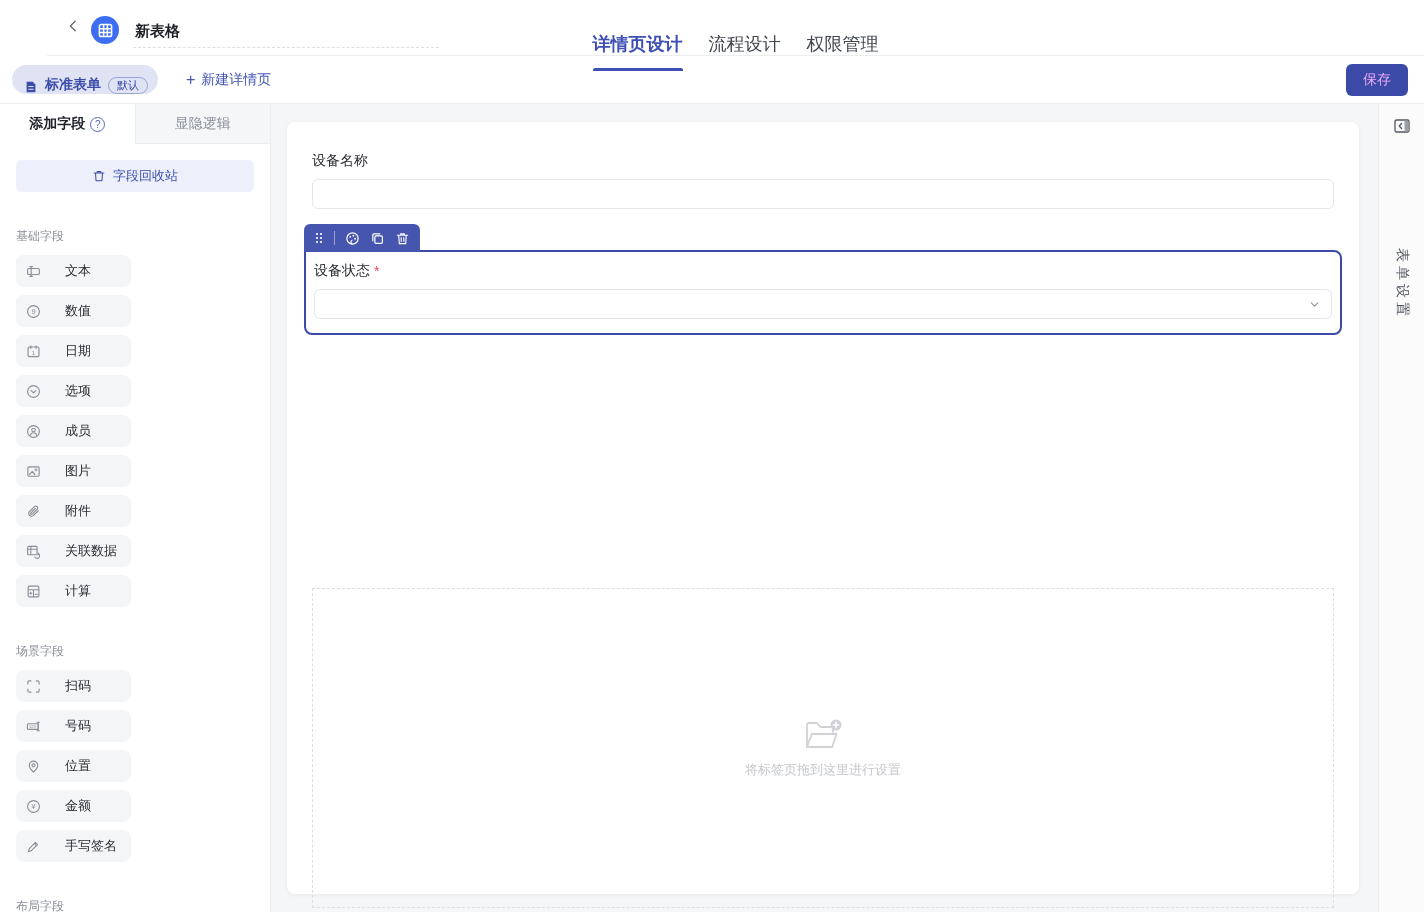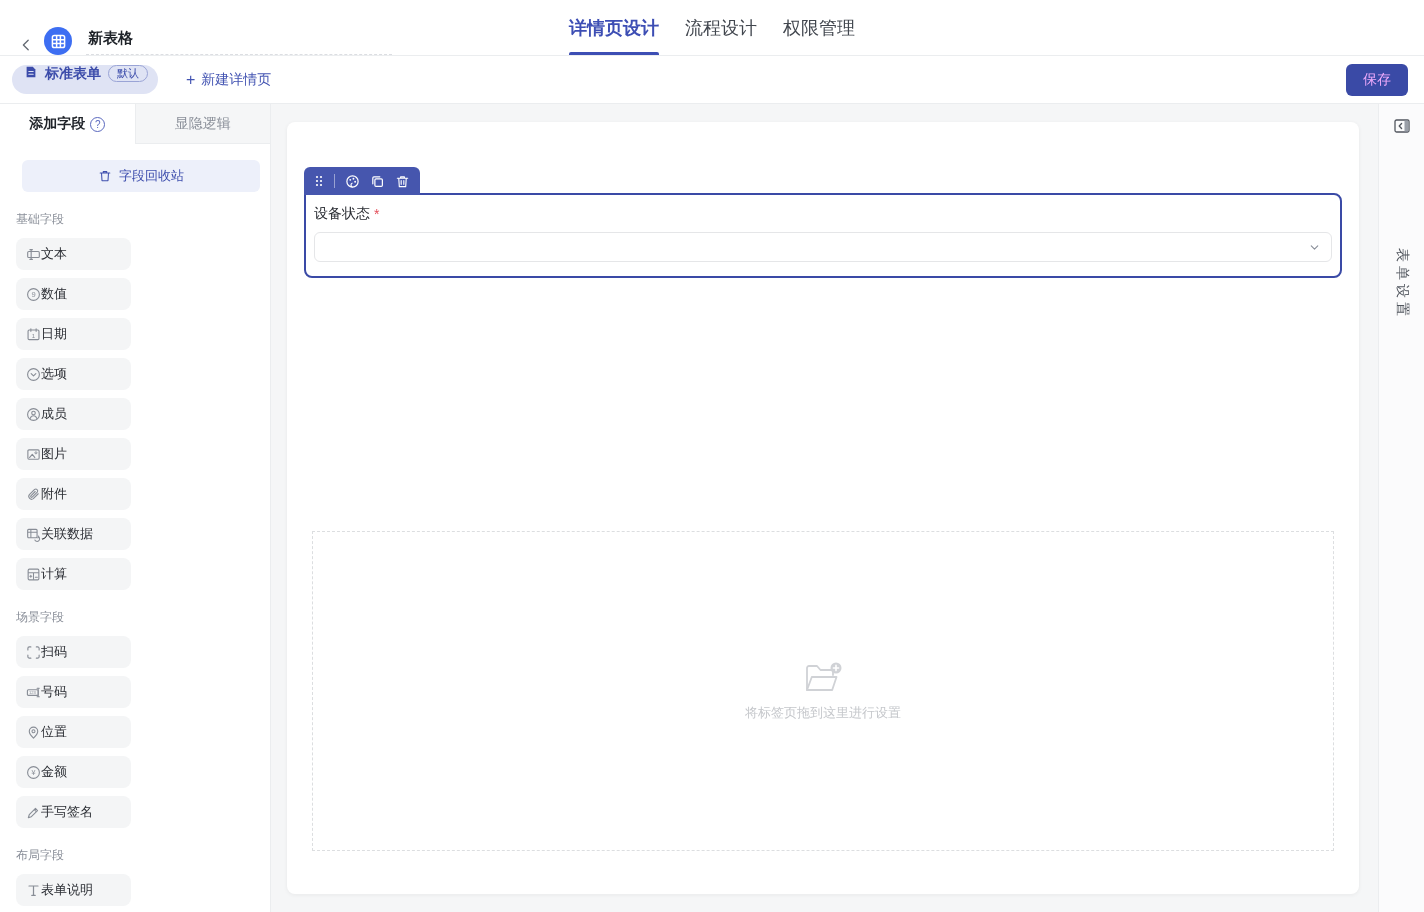--- a/index.html
+++ b/index.html
@@ -1,52 +1,52 @@
 <!DOCTYPE html>
 <html><head>
 <meta charset="utf-8">
 <style>
   * { margin:0; padding:0; box-sizing:border-box; }
   html,body { width:1424px; height:912px; font-family:"Liberation Sans", sans-serif; background:#fff; color:#1f2329; overflow:hidden; }
 
   
-  .header { height:56px; display:flex; align-items:flex-end; padding:0 16px; border-bottom:1px solid #ebedef; background:#fff; position:relative; }
+  .header { height:56px; display:flex; align-items:flex-start; padding:16px 16px; border-bottom:1px solid #ebedef; background:#fff; position:relative;margin-left:47px; }
   .back-btn { width:20px; height:20px; display:flex; align-items:center; justify-content:center; cursor:pointer; color:#646a73; }
   .app-badge { width:28px; height:28px; border-radius:50%; background:#3d6ef2; display:flex; align-items:center; justify-content:center; margin:0 14px 0 8px; }
   .title-wrap { width:306px; padding:6px 2px; border-bottom:1px dashed #dcdee2; }
   .app-title { font-size:15px; font-weight:bold; color:#1f2329; }
   .header-tabs { position:absolute; left:50%; transform:translateX(-50%); height:100%; display:flex; gap:26px; }
   .h-tab { height:100%; display:flex; align-items:center; font-size:18px; color:#41464e; cursor:pointer; position:relative; }
   .h-tab.active { color:#3d4eb4; font-weight:bold; }
   .h-tab.active::after { content:""; position:absolute; left:0; right:0; bottom:0; height:3px; background:#3d4eb4; border-radius:2px 2px 0 0; }
 
   
   .subbar { height:48px; display:flex; align-items:center; padding:0 16px 0 12px; border-bottom:1px solid #ebedef; background:#fff; }
-  .form-pill { display:flex; align-items:flex-start; gap:7px; background:#dfe3f4; border-radius:15px; height:29px; padding:0 10px 0 12px; cursor:pointer; }
+  .form-pill { display:flex; align-items:flex-end; gap:7px; background:#dfe3f4; border-radius:15px; height:29px; padding:0 10px 0 12px; cursor:pointer; }
   .form-pill-label { font-size:14px; font-weight:bold; color:#3c4caa; }
   .default-badge { font-size:11px; color:#3c4caa; border:1px solid #9aa4d6; border-radius:9px; padding:0 8px; }
   .new-detail { display:flex; align-items:center; gap:6px; margin-left:28px; color:#4354b2; font-size:14px; cursor:pointer; }
   .plus-glyph { font-size:16px; line-height:1; }
   .save-btn { margin-left:auto; background:#3a4aa6; color:#f0abfc; font-size:14px; border:none; border-radius:6px; height:32px; padding:0 17px; cursor:pointer; }
 
   
   .main { display:flex; height:808px; background:#f5f6f7; }
 
   
   .sidebar { width:271px; background:#fff; border-right:1px solid #ebedef; display:flex; flex-direction:column; flex-shrink:0; }
   .side-tabs { display:flex; height:40px; flex-shrink:0; }
   .side-tab { flex:1; display:flex; align-items:center; justify-content:center; gap:5px; font-size:14px; cursor:pointer; }
   .side-tab.active { background:#fff; color:#1f2329; font-weight:bold; }
   .side-tab.inactive { background:#f5f6f7; color:#8a8f99; border-bottom:1px solid #ebedef; border-left:1px solid #ebedef; }
   .q-icon { width:15px; height:15px; border:1px solid #5a68be; color:#5a68be; border-radius:50%; font-size:10px; display:flex; align-items:center; justify-content:center; font-weight:normal; }
   .side-body { padding:16px 16px 0 16px; overflow:hidden; }
-  .recycle-btn { width:100%; height:32px; background:#edf0fa; border:none; border-radius:6px; color:#3f4fae; font-size:13px; display:flex; align-items:center; justify-content:center; gap:7px; cursor:pointer;margin-left:6px; }
-  .sec-title { font-size:12px; color:#8a8f99; margin:19px 0 10px; }
+  .recycle-btn { width:100%; height:32px; background:#edf0fa; border:none; border-radius:6px; color:#3f4fae; font-size:13px; display:flex; align-items:center; justify-content:center; gap:7px; cursor:pointer; }
+  .sec-title { font-size:12px; color:#8a8f99; margin:36px 0 10px; }
   .field-grid { display:flex; flex-wrap:wrap; gap:8px 9px; }
-  .field-item { width:115px; height:32px; background:#f4f5f6; border-radius:8px; display:flex; align-items:center; gap:0; padding-left:10px; font-size:13px; color:#2a2d33; cursor:grab; }
+  .field-item { width:115px; height:32px; background:#f4f5f6; border-radius:8px; display:flex; align-items:center; gap:24px; padding-left:10px; font-size:13px; color:#2a2d33; cursor:grab; }
   .field-item svg { flex-shrink:0; }
 
   
   .canvas-region { flex:1; padding:18px 19px 18px 16px; overflow:hidden; }
   .canvas-card { background:#fff; border-radius:8px; height:772px; box-shadow:0 1px 4px rgba(31,35,41,.06); padding:30px 25px 0 25px; position:relative; }
   .f-label { font-size:14px; color:#2a2d33; margin-bottom:9px; display:flex; align-items:center; gap:4px; }
   .req-star { color:#e34d59; font-size:14px; }
   .f-input { height:30px; border:1px solid #e5e6e8; border-radius:6px; background:#fff; width:100%; }
   .f-select { height:30px; border:1px solid #e5e6e8; border-radius:6px; background:#fff; width:100%; display:flex; align-items:center; justify-content:flex-end; padding-right:10px; color:#8a8f99; cursor:pointer; }
 
@@ -251,20 +251,24 @@
         </div>
 
       </div>
 
     </div>
   </div>
 
   <div class="canvas-region">
     <div class="canvas-card">
 
+      <div>
+        <div class="f-label">设备名称</div>
+        <div class="f-input"></div>
+      </div>
 
       <div class="selected-field">
         <div class="sel-toolbar">
           <span class="tb-icon">
             <svg width="10" height="14" viewBox="0 0 10 14">
                 <g fill="#fff">
                   <circle cx="3" cy="3" r="1.1"></circle>
                   <circle cx="7" cy="3" r="1.1"></circle>
                   <circle cx="3" cy="7" r="1.1"></circle>
                   <circle cx="7" cy="7" r="1.1"></circle>

